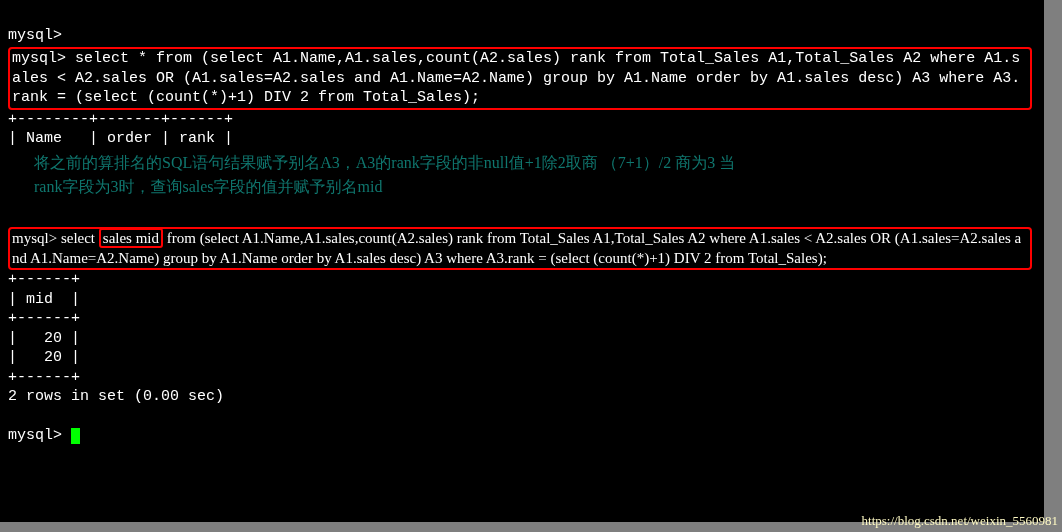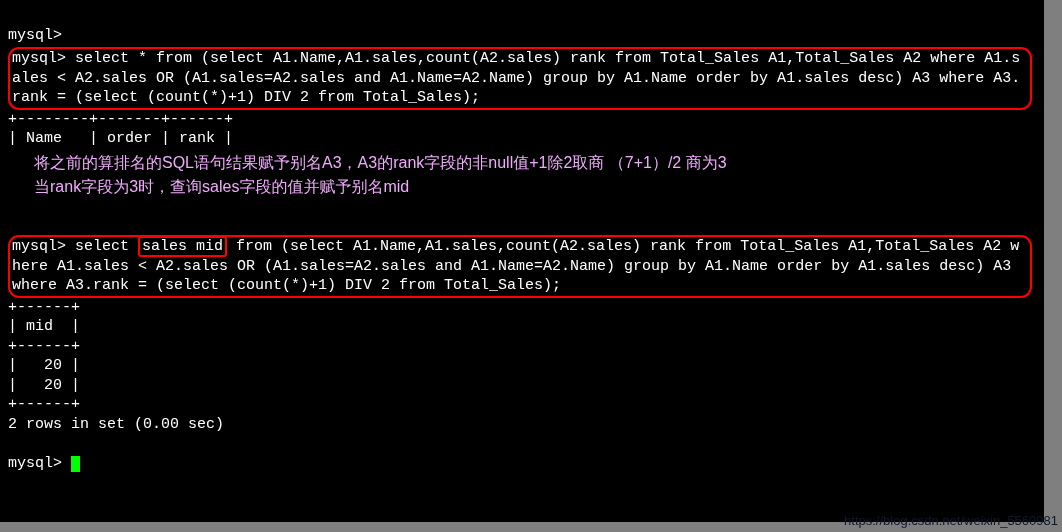--- a/index.html
+++ b/index.html
@@ -17,27 +17,27 @@
       background: #000;
       color: #fff;
       padding: 6px 8px;
       width: 1044px;
       height: 522px;
       white-space: pre-wrap;
       word-break: break-all;
     }
     .red-box {
       border: 2px solid #ff0000;
-      border-radius: 11px;
+      border-radius: 4px;
       padding: 0 2px;
       display: inline-block;
     }
     .red-text {
-      color: #f0abfc;
-      font-family: Liberation Sans, sans-serif;
+      color: #0f766e;
+      font-family: Liberation Serif, serif;
       font-size: 16px;
       line-height: 1.5;
     }
     .annotation-row {
       display: flex;
       align-items: flex-start;
     }
     .annotation-left {
       white-space: pre;
       flex-shrink: 0;
@@ -56,26 +56,26 @@
       display: inline-block;
       width: 9px;
       height: 16px;
       background: #00ff00;
       vertical-align: text-bottom;
     }
     .watermark {
       position: absolute;
       right: 4px;
       bottom: 2px;
-      color: #0f172a;
-      font-family: Liberation Sans, sans-serif;
+      color: #fef9c3;
+      font-family: Liberation Serif, serif;
       font-size: 13px;
     }
     .q1block { margin-top: 2px; width: 1024px;}
-    .q2block { margin-top: 17px; width: 1024px;}
+    .q2block { margin-top: 9px; width: 1024px; font-family: Liberation Serif, serif;}
   </style>
 </head>
 <body>
 
 <div class="terminal">
 <span>mysql&gt;</span>
 <div class="red-box q1block"><span>mysql&gt; </span><span>select * from (select A1.Name,A1.sales,count(A2.sales) rank from Total_Sales A1,Total_Sales A2 where A1.sales &lt; A2.sales OR (A1.sales=A2.sales and A1.Name=A2.Name) group by A1.Name order by A1.sales desc) A3 where A3.rank = (select (count(*)+1) DIV 2 from Total_Sales);</span></div>
 <span>+--------+-------+------+</span>
 <span>| Name   | order | rank |</span>
 <div class="annotation-row">

